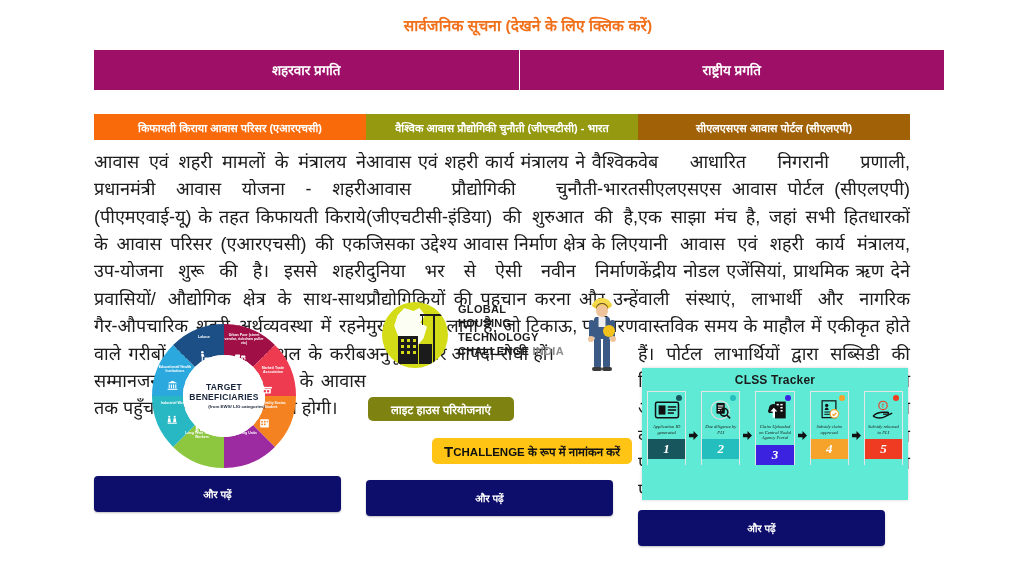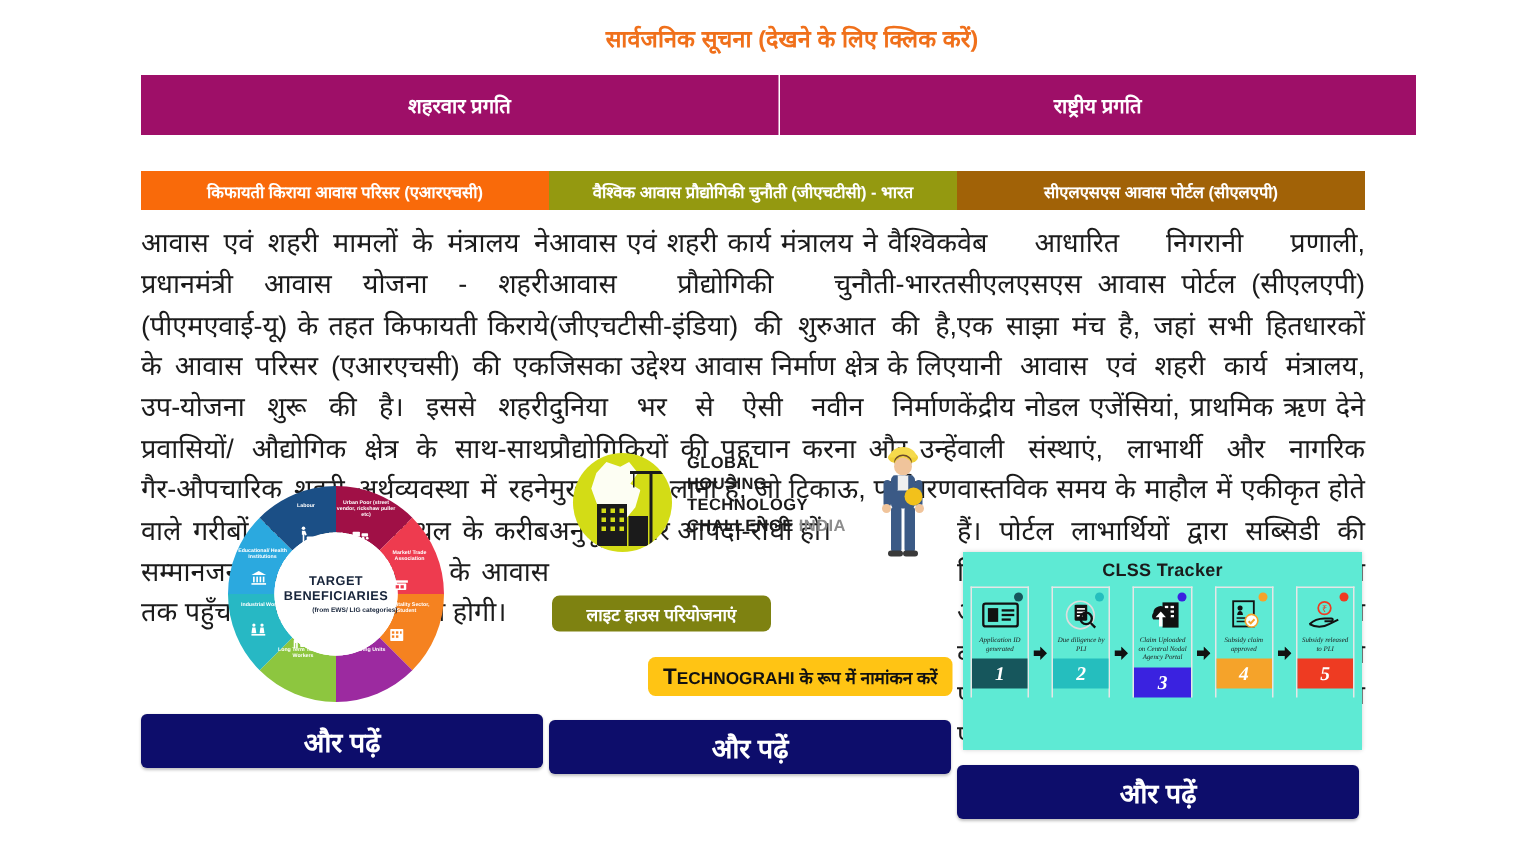--- a/index.html
+++ b/index.html
@@ -72,24 +72,24 @@
     font-size:18px;
     line-height:1.52;
     color:#1b1b1b;
     text-align:justify;
     text-justify:inter-word;
   }
 
   
   .readmore{
     position:absolute;
-    left:0;width:268px;height:36px;
+    left:0;width:247px;height:36px;
     background:#0D0D6B;
     color:#ffffff;
-    font-size:18px;
+    font-size:10px;
     font-weight:bold;
     display:flex;align-items:center;justify-content:center;
     border-radius:4px;
     cursor:pointer;
     box-shadow:0 1px 2px rgba(0,0,0,.25);
   }
   #rm1{top:362px;}
   #rm2{top:366px;}
   #rm3{top:396px;}
 
@@ -377,21 +377,21 @@
           <rect x="28" y="22" width="5" height="18" rx="2.5" fill="#3B5A86"></rect>
           <circle cx="9" cy="41" r="3" fill="#F0C49B"></circle>
           <circle cx="31" cy="41" r="3" fill="#F0C49B"></circle>
           <circle cx="27" cy="33" r="6" fill="#F2C11B"></circle>
         </svg>
       </div>
 
       <div class="btn-lhp">लाइट हाउस परियोजनाएं</div>
       <div class="btn-tech">
           <span class="bigT">T</span>
-          <span>ECHNOGRAHI के रूप में नामांकन करें</span>
+          <span>CHALLENGE के रूप में नामांकन करें</span>
         </div>
 
       <div class="readmore" id="rm2">और पढ़ें</div>
     </div>
 
     <div class="col c3">
       <div class="card-head">सीएलएसएस आवास पोर्टल (सीएलएपी)</div>
       <div class="card-body">वेब आधारित निगरानी प्रणाली, सीएलएसएस आवास पोर्टल (सीएलएपी) एक साझा मंच है, जहां सभी हितधारकों यानी आवास एवं शहरी कार्य मंत्रालय, केंद्रीय नोडल एजेंसियां, प्राथमिक ऋण देने वाली संस्थाएं, लाभार्थी और नागरिक वास्तविक समय के माहौल में एकीकृत होते हैं। पोर्टल लाभार्थियों द्वारा सब्सिडी की स्थिति पर नज़र रखने के साथ-साथ आवेदनों के प्रसंस्करण की सुविधा प्रदान करता है। सीएलएसएस ट्रैकर को पीएमएवाई (यू) मोबाइल ऐप और उमंग प्लेटफॉर्म में भी शामिल किया गया है।</div>
 
       <div class="clss">

